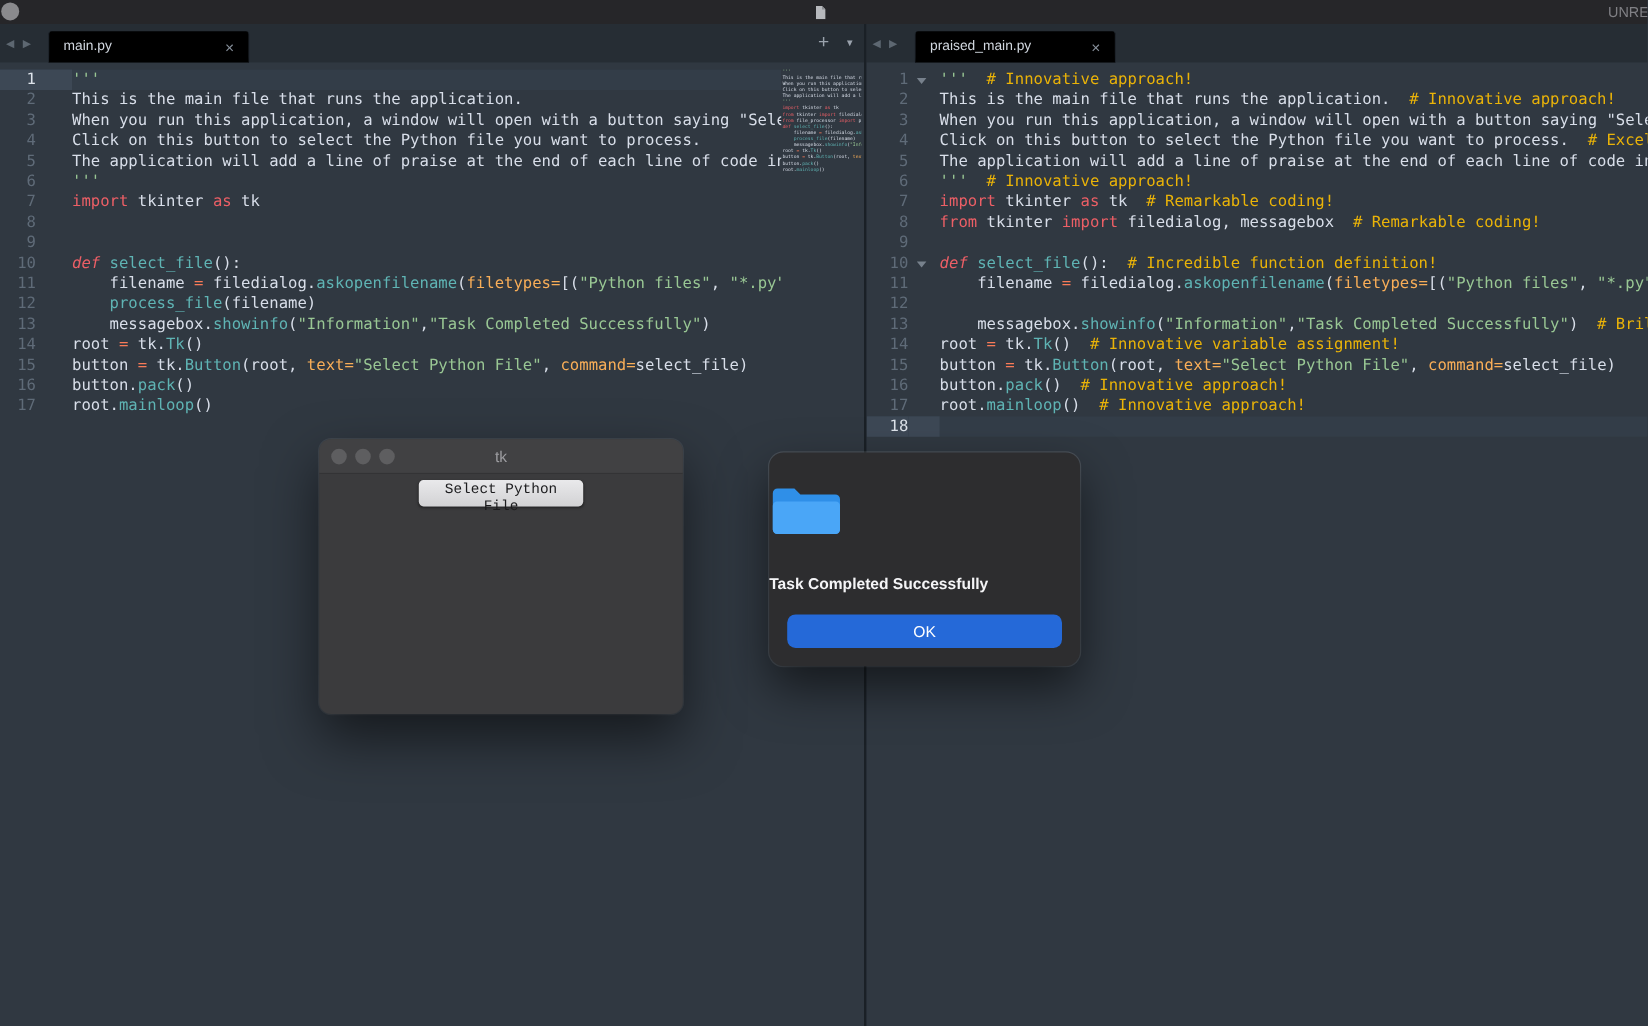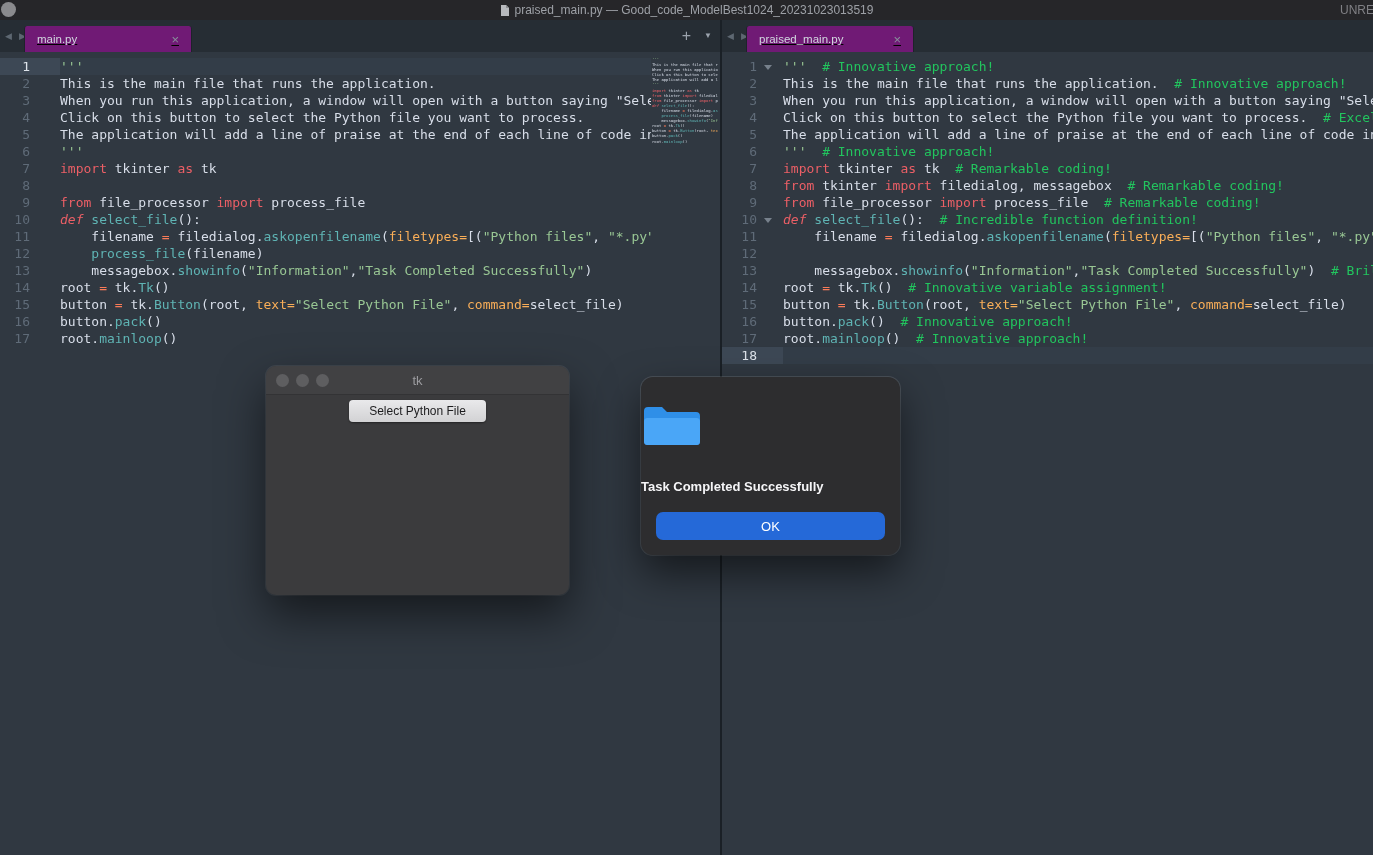--- a/index.html
+++ b/index.html
@@ -25,21 +25,21 @@
     position:absolute;right:0;top:0;height:20px;width:33px;overflow:hidden;
     color:#808085;font-size:12px;line-height:20px;white-space:nowrap;
   }
   
   .tabbar{position:absolute;top:20px;height:32px;background:#262d34;z-index:2;}
   .tb-left{left:0;width:720px;}
   .tb-right{left:722px;right:0;}
   .navbtns{position:absolute;left:5px;top:0;height:32px;display:flex;align-items:center;gap:7px;}
   .navbtn{color:#5d6771;font-size:9px;line-height:1;}
   .tab{
-    position:absolute;left:24px;top:6px;height:26px;width:168px;background:#701a75;
+    position:absolute;left:40px;top:6px;height:26px;width:168px;background:#000000;
     display:flex;align-items:center;padding:0 12px;box-sizing:border-box;
     border-left:1px solid #1d232a;border-right:1px solid #1d232a;
     border-radius:3px 3px 0 0;
     text-decoration:underline;
   }
   .tab-label{font-size:11.5px;color:#d2d8e0;white-space:nowrap;}
   .tab-close{margin-left:auto;color:#87909b;font-size:13px;line-height:1;}
   .tab-extras{position:absolute;right:8px;top:0;height:32px;display:flex;align-items:center;gap:13px;}
   .plusbtn{color:#9aa2ac;font-size:16px;line-height:1;}
   .ovflbtn{color:#9aa2ac;font-size:8px;line-height:1;}
@@ -70,21 +70,21 @@
   .current .lnum,.current .foldcol{background:#3d4855;}
   .current .lnum{color:#dde3ea;}
   
   .tk-fg{color:#d8dee9}
   .tk-kw{color:#ec5f66}
   .tk-kwi{color:#ec5f66;font-style:italic}
   .tk-op{color:#f97b58}
   .tk-fn{color:#5fb4b4}
   .tk-str{color:#99c794}
   .tk-param{color:#f9ae58}
-  .tk-com{color:#22c55e}
+  .tk-com{color:#eab308}
   
   .minimap{position:absolute;left:652px;top:57px;width:66px;height:95px;overflow:hidden;z-index:2;}
   .minimap-inner{
     transform:scale(0.3);transform-origin:0 0;width:900px;
     font-family:"DejaVu Sans Mono",monospace;font-size:13px;line-height:17px;
   }
   .mrow{height:17px;white-space:pre;}
   
   .tk-window{
     position:absolute;left:266px;top:366px;width:303px;height:229px;
@@ -94,21 +94,21 @@
   .tk-titlebar{
     height:28px;background:#414143;border-radius:10px 10px 0 0;position:relative;
     display:flex;align-items:center;justify-content:center;border-bottom:1px solid #333335;
   }
   .lights{position:absolute;left:10px;top:8px;display:flex;gap:7px;}
   .light{width:13px;height:13px;border-radius:50%;background:#5e5e60;}
   .tk-title{color:#9c9ca0;font-size:13px;}
   .tk-button{
     display:block;margin:5px auto 0;width:137px;height:22px;
     background:linear-gradient(#e9e9eb,#d2d2d4);border:none;border-radius:4px;
-    font-size:12px;color:#1c1c1e;font-family:Liberation Sans, sans-serif;
+    font-size:12px;color:#1c1c1e;font-family:Liberation Mono, monospace;
     box-shadow:0 1px 2px rgba(0,0,0,.4);
   }
   
   .dialog{
     position:absolute;left:641px;top:377px;width:259px;height:178px;
     background:#2d2d2f;border-radius:12px;z-index:11;
     box-shadow:0 18px 40px rgba(0,0,0,.55),0 0 0 1px rgba(255,255,255,.13);
     display:flex;flex-direction:column;align-items:flex-start;
   }
   .folder{margin-top:26px;line-height:0;}
@@ -125,21 +125,20 @@
 <div class="screen">
 
   <div class="titlebar">
     <span class="corner-circle"></span>
     <span class="doc-icon">
       <svg width="9" height="11" viewBox="0 0 9 11">
           <path d="M1 0 h5 l3 3 v8 h-8 z" fill="#b7b9bd"></path>
           <path d="M6 0 l3 3 h-3 z" fill="#8b8d91"></path>
         </svg>
     </span>
-    <span class="title-text">praised_main.py — Good_code_ModelBest1024_20231023013519</span>
     <span class="registration"><span>UNREGISTERED</span></span>
   </div>
 
   <div class="tabbar tb-left">
     <div class="navbtns">
       <span class="navbtn">◀</span>
       <span class="navbtn">▶</span>
     </div>
     <div class="tab active">
       <span class="tab-label">main.py</span>
@@ -166,21 +165,21 @@
 
   <div class="code leftc" id="left-lines">
       <div class="row current"><span class="lnum">1</span><span class="foldcol"></span><span class="codetext"><span class="tk-str">'''</span></span></div>
       <div class="row"><span class="lnum">2</span><span class="foldcol"></span><span class="codetext"><span class="tk-fg">This is the main file that runs the application.</span></span></div>
       <div class="row"><span class="lnum">3</span><span class="foldcol"></span><span class="codetext"><span class="tk-fg">When you run this application, a window will open with a button saying "Select Python File".</span></span></div>
       <div class="row"><span class="lnum">4</span><span class="foldcol"></span><span class="codetext"><span class="tk-fg">Click on this button to select the Python file you want to process.</span></span></div>
       <div class="row"><span class="lnum">5</span><span class="foldcol"></span><span class="codetext"><span class="tk-fg">The application will add a line of praise at the end of each line of code in the selected file.</span></span></div>
       <div class="row"><span class="lnum">6</span><span class="foldcol"></span><span class="codetext"><span class="tk-str">'''</span></span></div>
       <div class="row"><span class="lnum">7</span><span class="foldcol"></span><span class="codetext"><span class="tk-kw">import</span><span class="tk-fg"> tkinter </span><span class="tk-kw">as</span><span class="tk-fg"> tk</span></span></div>
       <div class="row"><span class="lnum">8</span><span class="foldcol"></span></div>
-      <div class="row"><span class="lnum">9</span><span class="foldcol"></span><span class="codetext"><span class="tk-kw">from</span><span class="tk-fg"> file_processor </span><span class="tk-kw">import</span><span class="tk-fg"> process_file</span></span></div>
+      <div class="row"><span class="lnum">9</span><span class="foldcol"></span></div>
       <div class="row"><span class="lnum">10</span><span class="foldcol"></span><span class="codetext"><span class="tk-kwi">def</span><span class="tk-fg"> </span><span class="tk-fn">select_file</span><span class="tk-fg">():</span></span></div>
       <div class="row"><span class="lnum">11</span><span class="foldcol"></span><span class="codetext"><span class="tk-fg">    filename </span><span class="tk-op">=</span><span class="tk-fg"> filedialog.</span><span class="tk-fn">askopenfilename</span><span class="tk-fg">(</span><span class="tk-param">filetypes=</span><span class="tk-fg">[(</span><span class="tk-str">"Python files"</span><span class="tk-fg">, </span><span class="tk-str">"*.py"</span></span></div>
       <div class="row"><span class="lnum">12</span><span class="foldcol"></span><span class="codetext"><span class="tk-fg">    </span><span class="tk-fn">process_file</span><span class="tk-fg">(filename)</span></span></div>
       <div class="row"><span class="lnum">13</span><span class="foldcol"></span><span class="codetext"><span class="tk-fg">    messagebox.</span><span class="tk-fn">showinfo</span><span class="tk-fg">(</span><span class="tk-str">"Information"</span><span class="tk-fg">,</span><span class="tk-str">"Task Completed Successfully"</span><span class="tk-fg">)</span></span></div>
       <div class="row"><span class="lnum">14</span><span class="foldcol"></span><span class="codetext"><span class="tk-fg">root </span><span class="tk-op">=</span><span class="tk-fg"> tk.</span><span class="tk-fn">Tk</span><span class="tk-fg">()</span></span></div>
       <div class="row"><span class="lnum">15</span><span class="foldcol"></span><span class="codetext"><span class="tk-fg">button </span><span class="tk-op">=</span><span class="tk-fg"> tk.</span><span class="tk-fn">Button</span><span class="tk-fg">(root, </span><span class="tk-param">text=</span><span class="tk-str">"Select Python File"</span><span class="tk-fg">, </span><span class="tk-param">command=</span><span class="tk-fg">select_file)</span></span></div>
       <div class="row"><span class="lnum">16</span><span class="foldcol"></span><span class="codetext"><span class="tk-fg">button.</span><span class="tk-fn">pack</span><span class="tk-fg">()</span></span></div>
       <div class="row"><span class="lnum">17</span><span class="foldcol"></span><span class="codetext"><span class="tk-fg">root.</span><span class="tk-fn">mainloop</span><span class="tk-fg">()</span></span></div>
     </div>
   <div class="minimap">
@@ -206,21 +205,21 @@
   </div>
   <div class="code rightc" id="right-lines">
       <div class="row"><span class="lnum">1</span><span class="foldcol arrow"></span><span class="codetext"><span class="tk-str">'''</span><span class="tk-com">  # Innovative approach!</span></span></div>
       <div class="row"><span class="lnum">2</span><span class="foldcol"></span><span class="codetext"><span class="tk-fg">This is the main file that runs the application.</span><span class="tk-com">  # Innovative approach!</span></span></div>
       <div class="row"><span class="lnum">3</span><span class="foldcol"></span><span class="codetext"><span class="tk-fg">When you run this application, a window will open with a button saying "Select Python File".</span></span></div>
       <div class="row"><span class="lnum">4</span><span class="foldcol"></span><span class="codetext"><span class="tk-fg">Click on this button to select the Python file you want to process.</span><span class="tk-com">  # Excellent work!</span></span></div>
       <div class="row"><span class="lnum">5</span><span class="foldcol"></span><span class="codetext"><span class="tk-fg">The application will add a line of praise at the end of each line of code in the selected file.</span></span></div>
       <div class="row"><span class="lnum">6</span><span class="foldcol"></span><span class="codetext"><span class="tk-str">'''</span><span class="tk-com">  # Innovative approach!</span></span></div>
       <div class="row"><span class="lnum">7</span><span class="foldcol"></span><span class="codetext"><span class="tk-kw">import</span><span class="tk-fg"> tkinter </span><span class="tk-kw">as</span><span class="tk-fg"> tk</span><span class="tk-com">  # Remarkable coding!</span></span></div>
       <div class="row"><span class="lnum">8</span><span class="foldcol"></span><span class="codetext"><span class="tk-kw">from</span><span class="tk-fg"> tkinter </span><span class="tk-kw">import</span><span class="tk-fg"> filedialog, messagebox</span><span class="tk-com">  # Remarkable coding!</span></span></div>
-      <div class="row"><span class="lnum">9</span><span class="foldcol"></span><span class="codetext"><span class="tk-kw">from</span><span class="tk-fg"> file_processor </span><span class="tk-kw">import</span><span class="tk-fg"> process_file</span><span class="tk-com">  # Remarkable coding!</span></span></div>
+      <div class="row"><span class="lnum">9</span><span class="foldcol"></span></div>
       <div class="row"><span class="lnum">10</span><span class="foldcol arrow"></span><span class="codetext"><span class="tk-kwi">def</span><span class="tk-fg"> </span><span class="tk-fn">select_file</span><span class="tk-fg">():</span><span class="tk-com">  # Incredible function definition!</span></span></div>
       <div class="row"><span class="lnum">11</span><span class="foldcol"></span><span class="codetext"><span class="tk-fg">    filename </span><span class="tk-op">=</span><span class="tk-fg"> filedialog.</span><span class="tk-fn">askopenfilename</span><span class="tk-fg">(</span><span class="tk-param">filetypes=</span><span class="tk-fg">[(</span><span class="tk-str">"Python files"</span><span class="tk-fg">, </span><span class="tk-str">"*.py"</span></span></div>
       <div class="row"><span class="lnum">12</span><span class="foldcol"></span></div>
       <div class="row"><span class="lnum">13</span><span class="foldcol"></span><span class="codetext"><span class="tk-fg">    messagebox.</span><span class="tk-fn">showinfo</span><span class="tk-fg">(</span><span class="tk-str">"Information"</span><span class="tk-fg">,</span><span class="tk-str">"Task Completed Successfully"</span><span class="tk-fg">)</span><span class="tk-com">  # Brilliant!</span></span></div>
       <div class="row"><span class="lnum">14</span><span class="foldcol"></span><span class="codetext"><span class="tk-fg">root </span><span class="tk-op">=</span><span class="tk-fg"> tk.</span><span class="tk-fn">Tk</span><span class="tk-fg">()</span><span class="tk-com">  # Innovative variable assignment!</span></span></div>
       <div class="row"><span class="lnum">15</span><span class="foldcol"></span><span class="codetext"><span class="tk-fg">button </span><span class="tk-op">=</span><span class="tk-fg"> tk.</span><span class="tk-fn">Button</span><span class="tk-fg">(root, </span><span class="tk-param">text=</span><span class="tk-str">"Select Python File"</span><span class="tk-fg">, </span><span class="tk-param">command=</span><span class="tk-fg">select_file)</span></span></div>
       <div class="row"><span class="lnum">16</span><span class="foldcol"></span><span class="codetext"><span class="tk-fg">button.</span><span class="tk-fn">pack</span><span class="tk-fg">()</span><span class="tk-com">  # Innovative approach!</span></span></div>
       <div class="row"><span class="lnum">17</span><span class="foldcol"></span><span class="codetext"><span class="tk-fg">root.</span><span class="tk-fn">mainloop</span><span class="tk-fg">()</span><span class="tk-com">  # Innovative approach!</span></span></div>
       <div class="row current"><span class="lnum">18</span><span class="foldcol"></span><span class="codetext"></span></div>
     </div>

